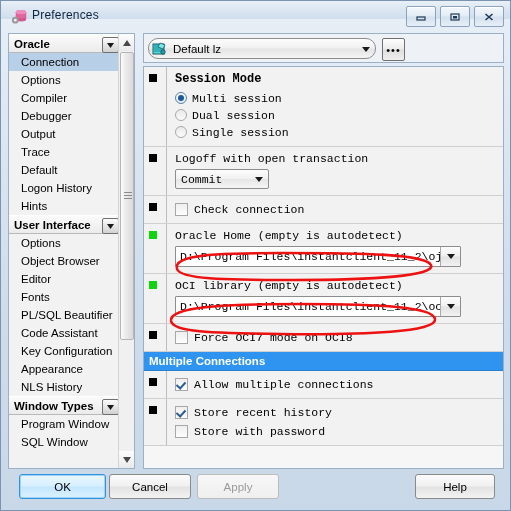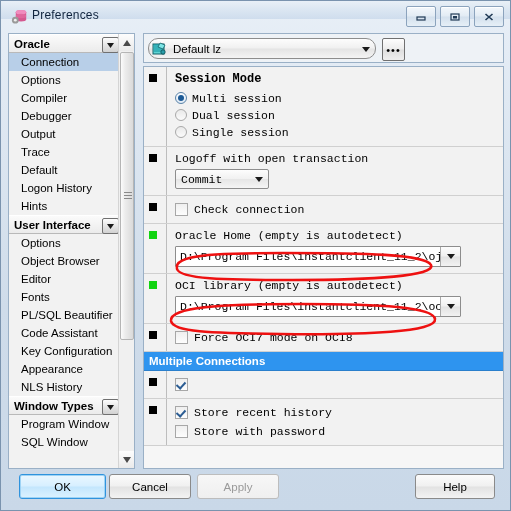--- a/index.html
+++ b/index.html
@@ -449,20 +449,21 @@
           </div>
         </div>
 
         <div class="sectionbar">Multiple Connections</div>
 
         <div class="srow">
           <span class="marker"></span>
           <div class="rowbody">
             <label class="cbrow">
               <span class="cbox on"></span>
+              <span class="lab">Allow multiple connections</span>
             </label>
           </div>
         </div>
 
         <div class="srow">
           <span class="marker"></span>
           <div class="rowbody">
             <label class="cbrow">
               <span class="cbox on"></span>
               <span class="lab">Store recent history</span>

